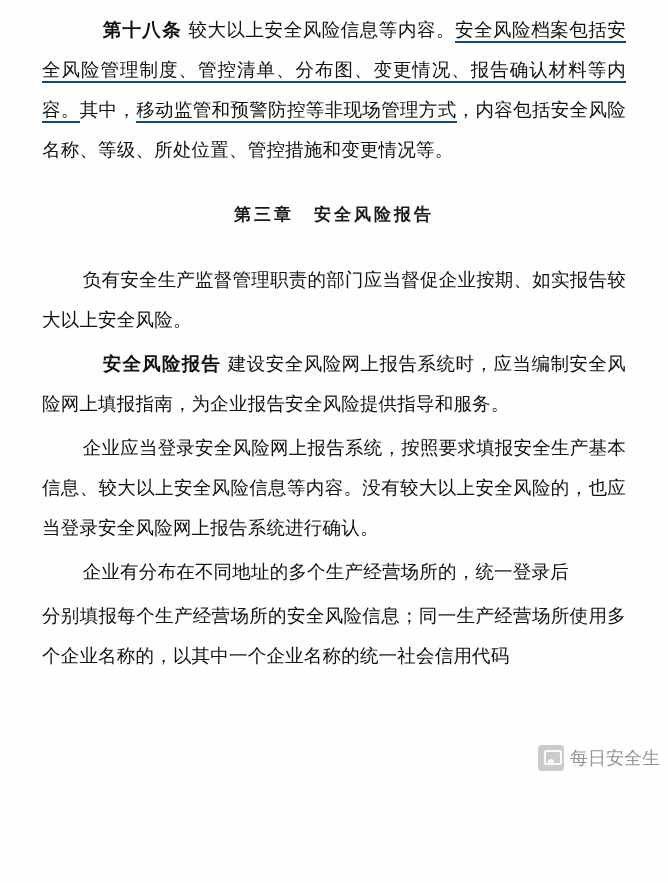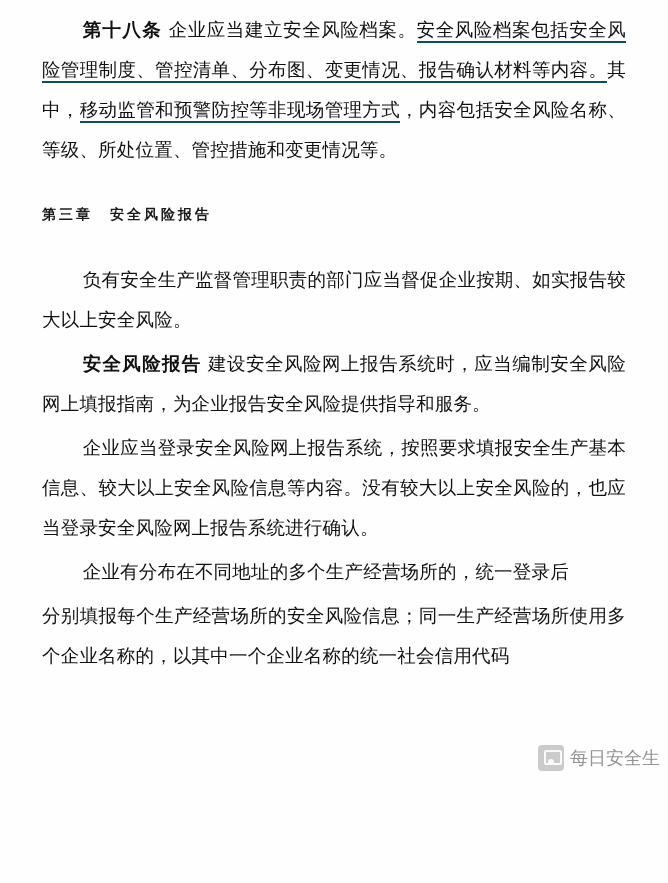--- a/index.html
+++ b/index.html
@@ -29,23 +29,25 @@
     text-align: justify;
     margin: 0 0 4px 0;
     color: #111;
   }
   .indent {
     text-indent: 2.2em;
   }
   .article-head {
     font-weight: bold;
     letter-spacing: 1px;
+    margin-left: 20px;
   }
   .chapter {
-    font-size: 14px;
+    text-align: center;
+    font-size: 17px;
     font-weight: bold;
     line-height: 40px;
     letter-spacing: 3px;
     margin: 24px 0 26px 0;
   }
   .u-red {
     border-bottom: 2px solid #0c4a6e;
     padding-bottom: 1px;
   }
 
@@ -88,21 +90,21 @@
   }
   .badge-text {
     white-space: nowrap;
   }
 </style>
 </head>
 <body>
 
 <div class="page">
 
-  <p class="para indent"><span class="article-head">第十八条</span><span>  企业应当建立安全风险档案。</span><span class="u-red">安全风险档案包括安全风险管理制度、管控清单、分布图、变更情况、报告确认材料等内容。</span><span>其中，</span><span class="u-red">移动监管和预警防控等非现场管理方式</span><span>，内容包括安全风险名称、等级、所处位置、管控措施和变更情况等。</span></p>
+  <p class="para indent"><span class="article-head">第十八条</span><span>  较大以上安全风险信息等内容。</span><span class="u-red">安全风险档案包括安全风险管理制度、管控清单、分布图、变更情况、报告确认材料等内容。</span><span>其中，</span><span class="u-red">移动监管和预警防控等非现场管理方式</span><span>，内容包括安全风险名称、等级、所处位置、管控措施和变更情况等。</span></p>
 
   <div class="chapter">第三章　安全风险报告</div>
 
 
 
   <p class="para indent">负有安全生产监督管理职责的部门应当督促企业按期、如实报告较大以上安全风险。</p>
 
   <p class="para indent"><span class="article-head">安全风险报告</span><span>  建设安全风险网上报告系统时，应当编制安全风险网上填报指南，为企业报告安全风险提供指导和服务。</span></p>
 
   <p class="para indent">企业应当登录安全风险网上报告系统，按照要求填报安全生产基本信息、较大以上安全风险信息等内容。没有较大以上安全风险的，也应当登录安全风险网上报告系统进行确认。</p>

